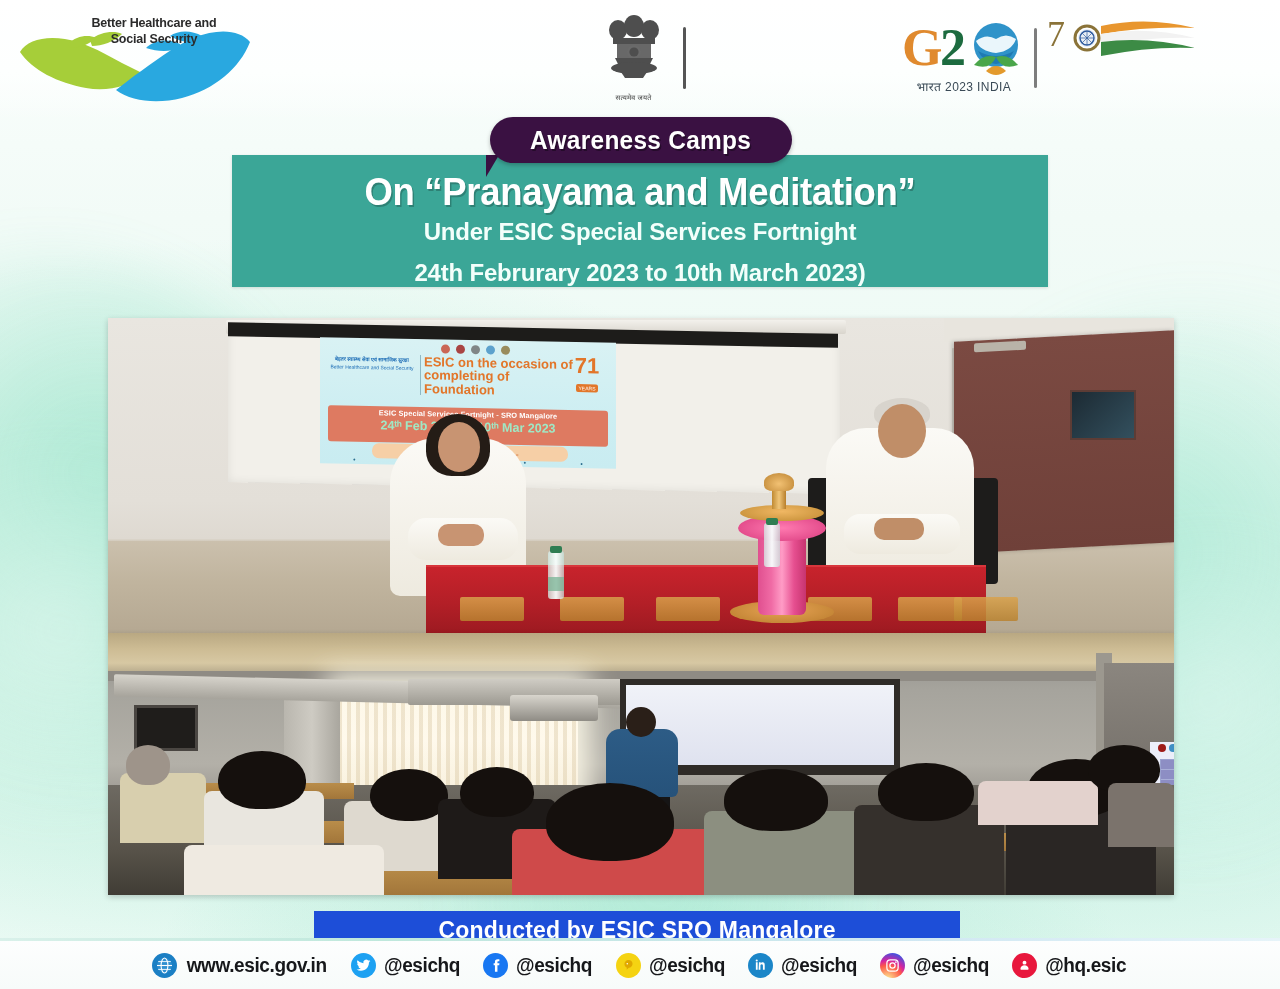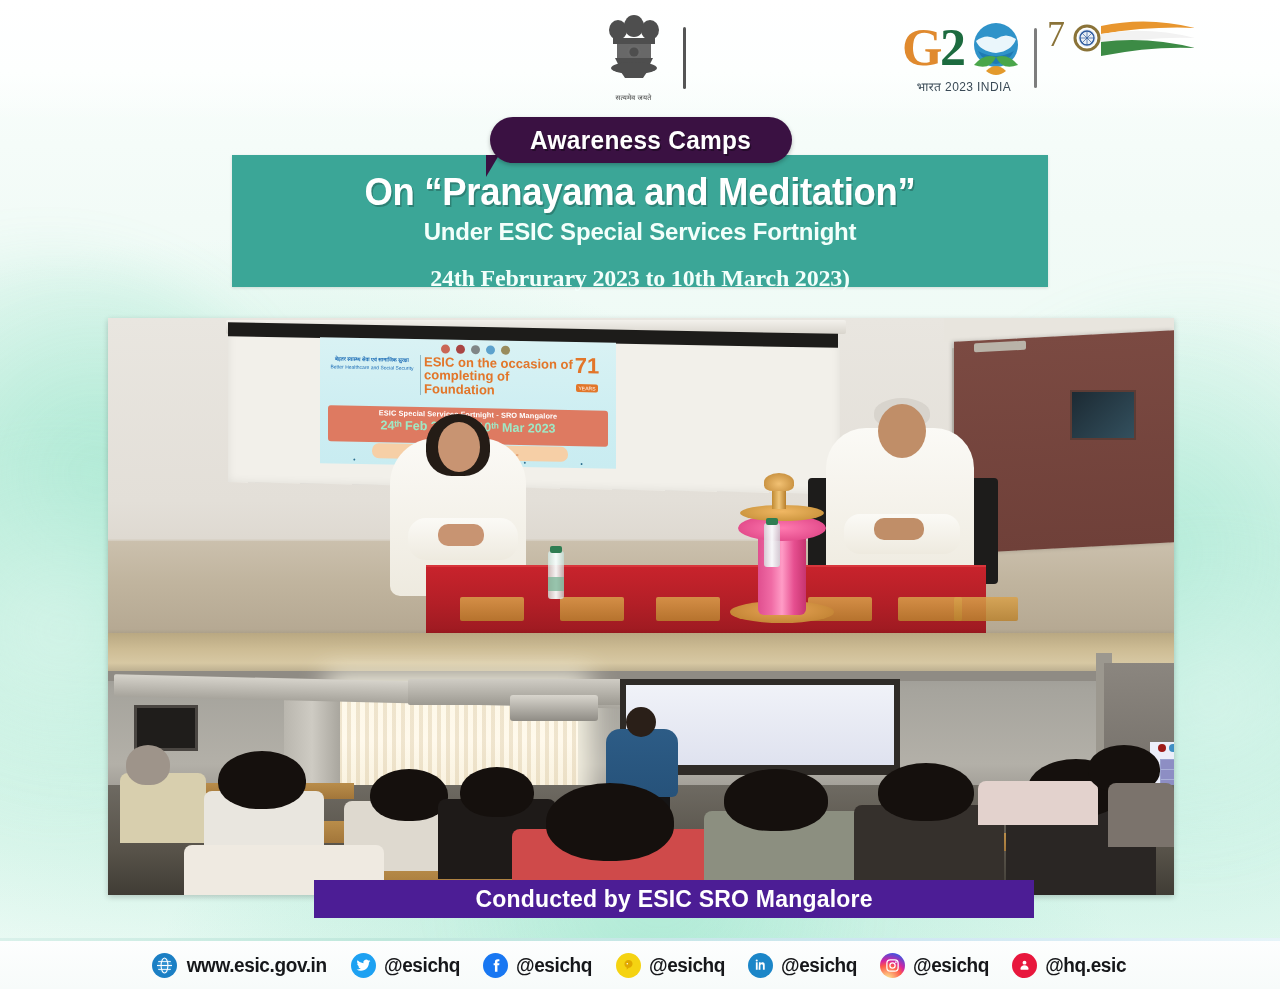--- a/index.html
+++ b/index.html
@@ -156,21 +156,21 @@
     text-shadow: 1.5px 1.5px 0 rgba(0,0,0,0.22);
     transform: scaleX(0.96);
   }
   .banner-line2, .banner-line3 {
     color: #f3fffb;
     font-size: 24px;
     font-weight: bold;
     letter-spacing: -0.2px;
     margin-top: 4px;
   }
-  .banner-line3 { margin-top: 19px; font-family: Liberation Serif, serif; }
+  .banner-line3 { margin-top: 13px; }
 
   
   .photo-top {
     position: absolute;
     left: 108px; top: 318px;
     width: 1066px; height: 315px;
     overflow: hidden;
     background: #cfcbc4;
     box-shadow: 0 2px 6px rgba(0,0,0,0.2);
   }
@@ -278,23 +278,23 @@
   .desk { position: absolute; background: linear-gradient(180deg,#b98d4a 0%, #a2763a 100%); }
   .seat-head { position: absolute; border-radius: 50% 50% 45% 45%; background: #15100d; }
   .seat-body { position: absolute; border-radius: 8px 8px 0 0; }
   .presenter-body { position: absolute; left: 498px; top: 96px; width: 72px; height: 68px; background: linear-gradient(180deg,#2d5c86,#26527a); border-radius: 14px 14px 6px 6px; }
   .presenter-head { position: absolute; left: 518px; top: 74px; width: 30px; height: 30px; border-radius: 50%; background: #2a1f18; }
   .presenter-legs { position: absolute; left: 506px; top: 160px; width: 56px; height: 56px; background: #161515; }
 
   
   .conducted {
     position: absolute;
-    left: 314px; top: 880px;
-    width: 720px; height: 38px;
-    background: #4c1d95;
+    left: 314px; top: 911px;
+    width: 646px; height: 38px;
+    background: #1d4ed8;
     display: flex; align-items: center; justify-content: center;
     z-index: 5;
   }
   .conducted span {
     color: #ffffff;
     font-size: 23px;
     font-weight: bold;
     letter-spacing: 0.2px;
   }
 
@@ -327,20 +327,34 @@
   <div class="bg-base"></div>
   <div class="bg-swirl sw1"></div>
   <div class="bg-swirl sw2"></div>
   <div class="bg-swirl sw3"></div>
   <div class="bg-swirl sw4"></div>
   <div class="bg-swirl sw5"></div>
   <div class="bg-top-white"></div>
 
   <div class="header">
 
+    <div class="logo-left">
+      <div class="ll-text">
+        <div>Better Healthcare and</div>
+        <div>Social Security</div>
+      </div>
+      <svg width="250" height="96" viewBox="0 0 250 96">
+        <path d="M8 44 C16 30 40 26 66 34 C84 40 100 50 116 58 L132 66 C118 78 96 84 74 80 C46 75 20 62 8 44 Z" fill="#a6ce39"></path>
+        <path d="M56 36 C64 28 76 26 84 30 C78 36 68 40 58 40 Z" fill="#a6ce39"></path>
+        <path d="M78 32 C88 24 102 22 110 26 C102 34 90 38 80 38 Z" fill="#a6ce39"></path>
+        <path d="M238 34 C228 22 206 20 182 30 C162 38 142 54 122 68 L104 82 C120 94 146 96 170 90 C202 82 228 60 238 34 Z" fill="#29a8e0"></path>
+        <path d="M190 28 C180 22 166 22 158 28 C168 34 180 36 190 34 Z" fill="#29a8e0"></path>
+        <path d="M168 36 C156 30 142 32 134 40 C146 44 158 44 168 40 Z" fill="#29a8e0"></path>
+      </svg>
+    </div>
 
     <div class="logo-center">
       <div class="emblem-wrap">
         <svg class="emblem-cap" width="78" height="78" viewBox="0 0 78 78">
           <g fill="#4e4e4e">
             <ellipse cx="23" cy="18" rx="9" ry="10"></ellipse>
             <ellipse cx="39" cy="14" rx="10" ry="11"></ellipse>
             <ellipse cx="55" cy="18" rx="9" ry="10"></ellipse>
             <path d="M18 26 h42 v6 h-42 z"></path>
             <path d="M22 32 h34 v14 h-34 z" opacity="0.85"></path>

